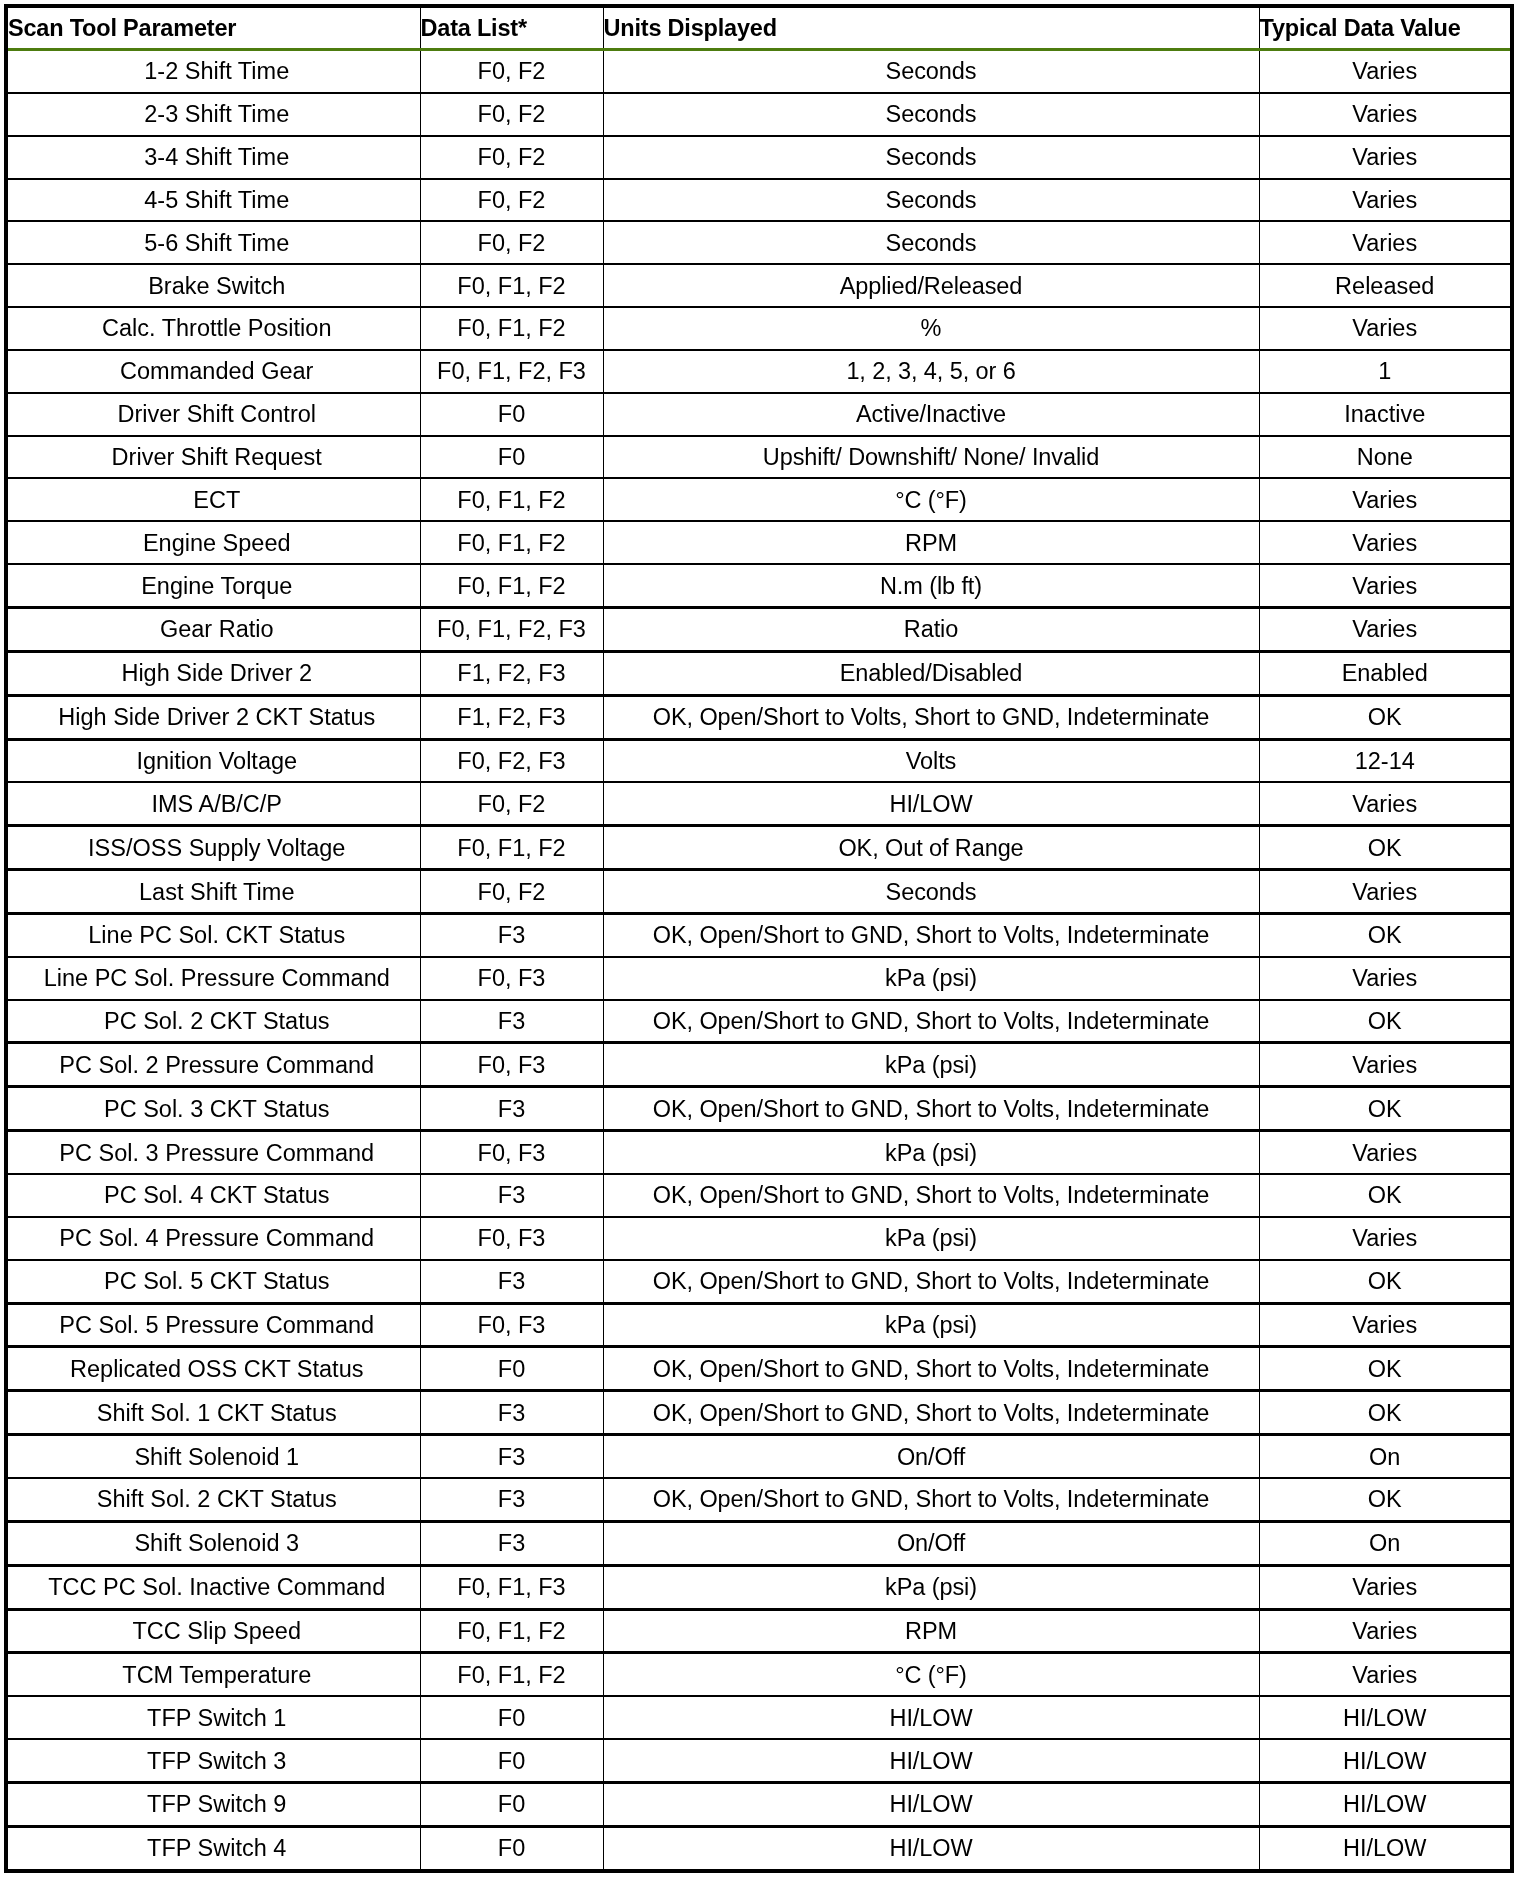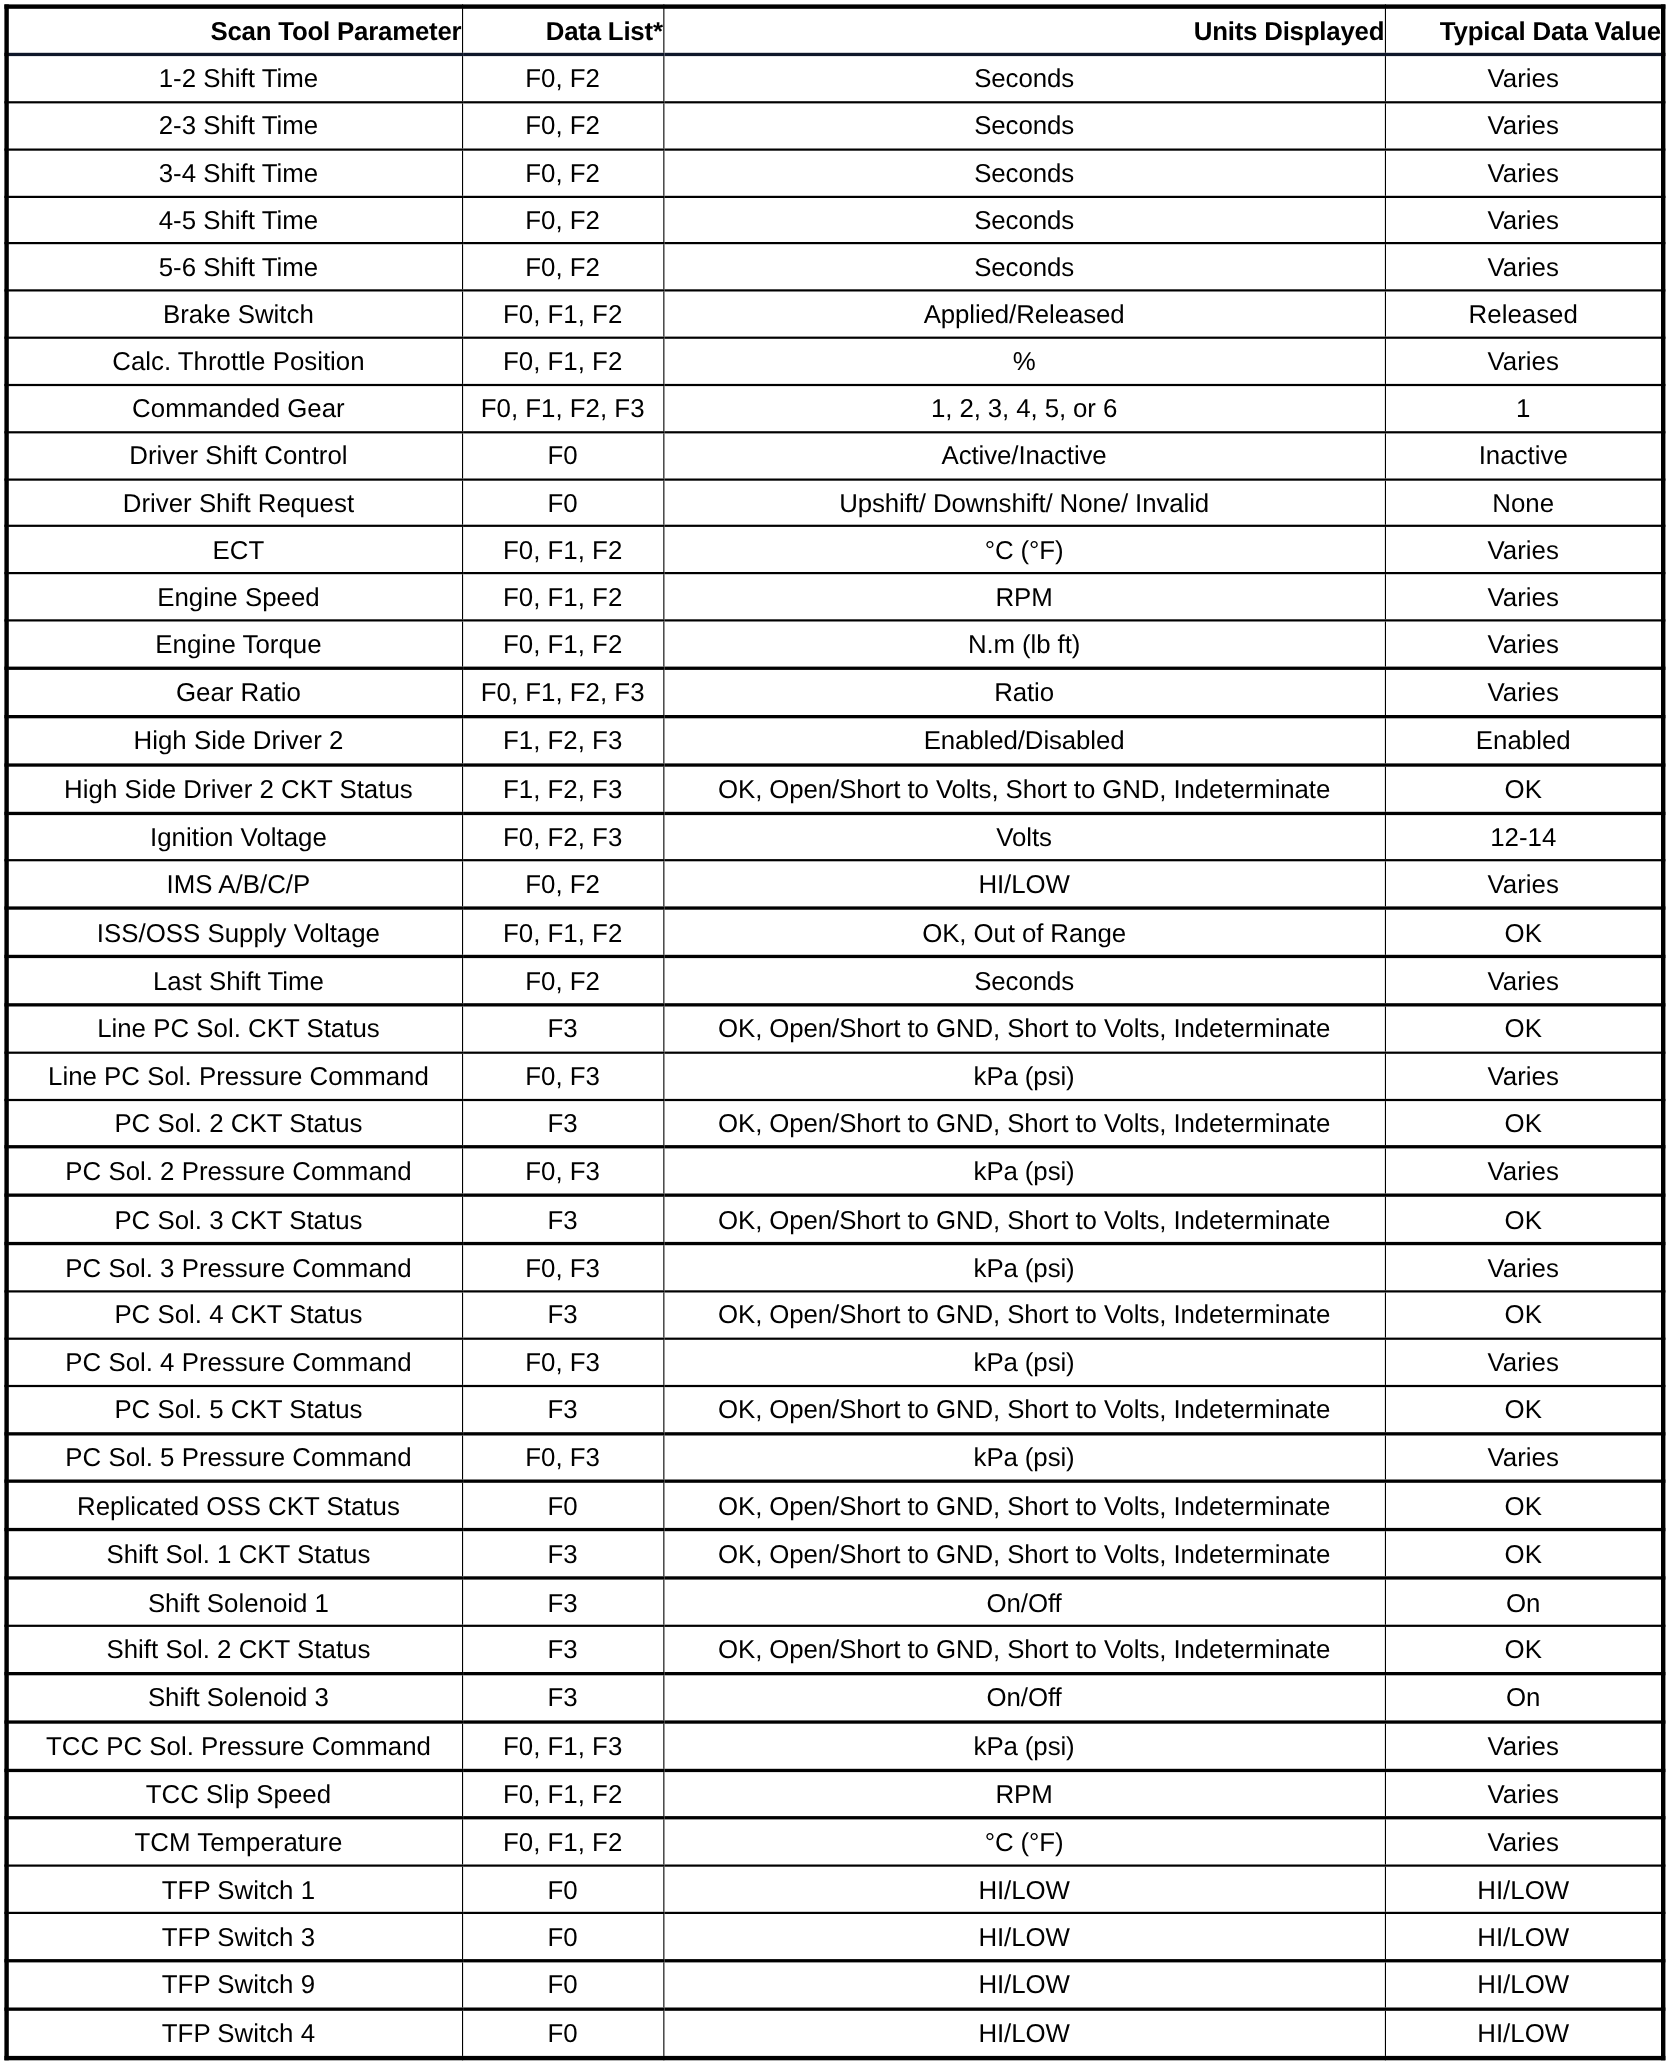--- a/index.html
+++ b/index.html
@@ -37,22 +37,22 @@
     padding: 0;
     height: 40px;
     font-size: 23.5px;
     line-height: 24px;
     white-space: nowrap;
     overflow: hidden;
     vertical-align: middle;
   }
   thead th {
     font-weight: bold;
-    text-align: right;
-    border-bottom: 3px solid #0f172a;
+    text-align: left;
+    border-bottom: 3px solid #4d7c0f;
     letter-spacing: -0.2px;
   }
   td.param {
     text-align: center;
     padding-left: 6px;
   }
   td.datalist, td.units, td.typical {
     text-align: center;
   }
   td.units {
@@ -285,21 +285,21 @@
         <td class="units">OK, Open/Short to GND, Short to Volts, Indeterminate</td>
         <td class="typical">OK</td>
       </tr>
       <tr class="thick">
         <td class="param">Shift Solenoid 3</td>
         <td class="datalist">F3</td>
         <td class="units">On/Off</td>
         <td class="typical">On</td>
       </tr>
       <tr class="thick">
-        <td class="param">TCC PC Sol. Pressure Command</td>
+        <td class="param">TCC PC Sol. Inactive Command</td>
         <td class="datalist">F0, F1, F3</td>
         <td class="units">kPa (psi)</td>
         <td class="typical">Varies</td>
       </tr>
       <tr class="thick">
         <td class="param">TCC Slip Speed</td>
         <td class="datalist">F0, F1, F2</td>
         <td class="units">RPM</td>
         <td class="typical">Varies</td>
       </tr>

